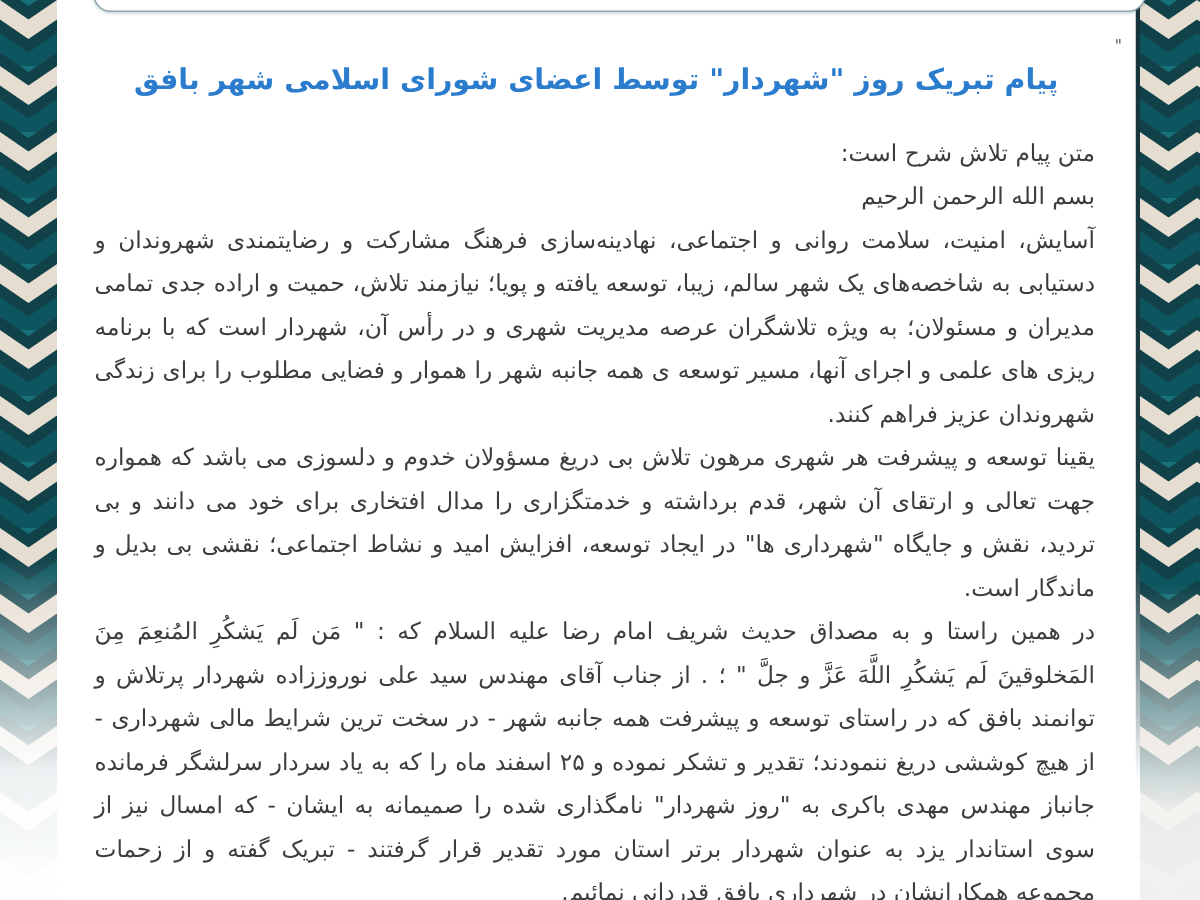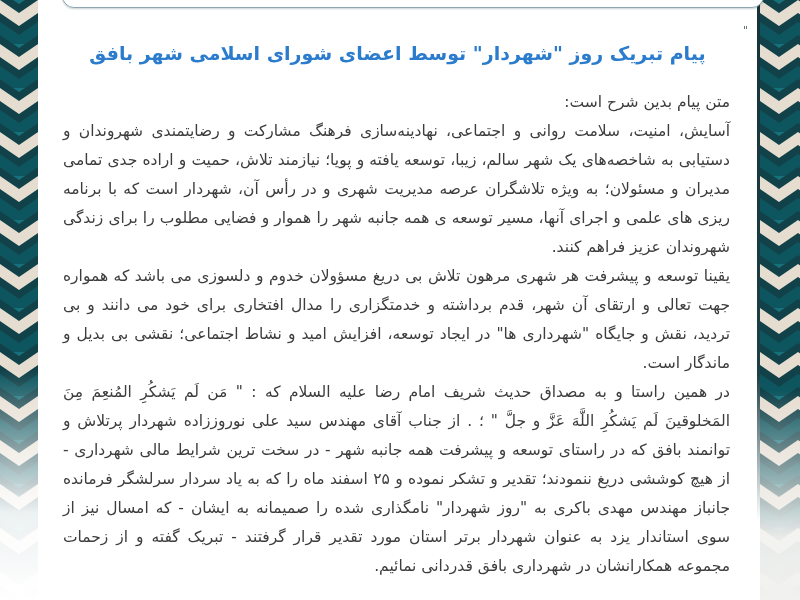--- a/index.html
+++ b/index.html
@@ -77,21 +77,22 @@
   <div class="edge-line"></div>
   <div class="fade fade-right"></div>
 
   <div class="content">
 
     <div class="stray-quote">"</div>
 
     <h1 class="page-title">پیام تبریک روز "شهردار" توسط اعضای شورای اسلامی شهر بافق</h1>
 
     <div class="body-text">
-      <p>متن پیام بدین شرح است:</p>
+      <p>متن پیام تلاش شرح است:</p>
+      <p>بسم الله الرحمن الرحیم</p>
       <p>آسایش، امنیت، سلامت روانی و اجتماعی، نهادینه‌سازی فرهنگ مشارکت و رضایتمندی شهروندان و دستیابی به شاخصه‌های یک شهر سالم، زیبا، توسعه یافته و پویا؛ نیازمند تلاش، حمیت و اراده جدی تمامی مدیران و مسئولان؛ به ویژه تلاشگران عرصه مدیریت شهری و در رأس آن، شهردار است که با برنامه ریزی های علمی و اجرای آنها، مسیر توسعه ی همه جانبه شهر را هموار و فضایی مطلوب را برای زندگی شهروندان عزیز فراهم کنند.</p>
       <p>یقینا توسعه و پیشرفت هر شهری مرهون تلاش بی دریغ مسؤولان خدوم و دلسوزی می باشد که همواره جهت تعالی و ارتقای آن شهر، قدم برداشته و خدمتگزاری را مدال افتخاری برای خود می دانند و بی تردید، نقش و جایگاه "شهرداری ها" در ایجاد توسعه، افزایش امید و نشاط اجتماعی؛ نقشی بی بدیل و ماندگار است.</p>
       <p>در همین راستا و به مصداق حدیث شریف امام رضا علیه السلام که : " مَن لَم یَشکُرِ المُنعِمَ مِنَ المَخلوقینَ لَم یَشکُرِ اللَّهَ عَزَّ و جلَّ " ؛ . از جناب آقای مهندس سید علی نوروززاده شهردار پرتلاش و توانمند بافق که در راستای توسعه و پیشرفت همه جانبه شهر - در سخت ترین شرایط مالی شهرداری - از هیچ کوششی دریغ ننمودند؛ تقدیر و تشکر نموده و ۲۵ اسفند ماه را که به یاد سردار سرلشگر فرمانده جانباز مهندس مهدی باکری به "روز شهردار" نامگذاری شده را صمیمانه به ایشان - که امسال نیز از سوی استاندار یزد به عنوان شهردار برتر استان مورد تقدیر قرار گرفتند - تبریک گفته و از زحمات مجموعه همکارانشان در  شهرداری بافق قدردانی نمائیم.</p>
 
     </div>
   </div>
 
   <div class="topbar"></div>
 
 </div>

